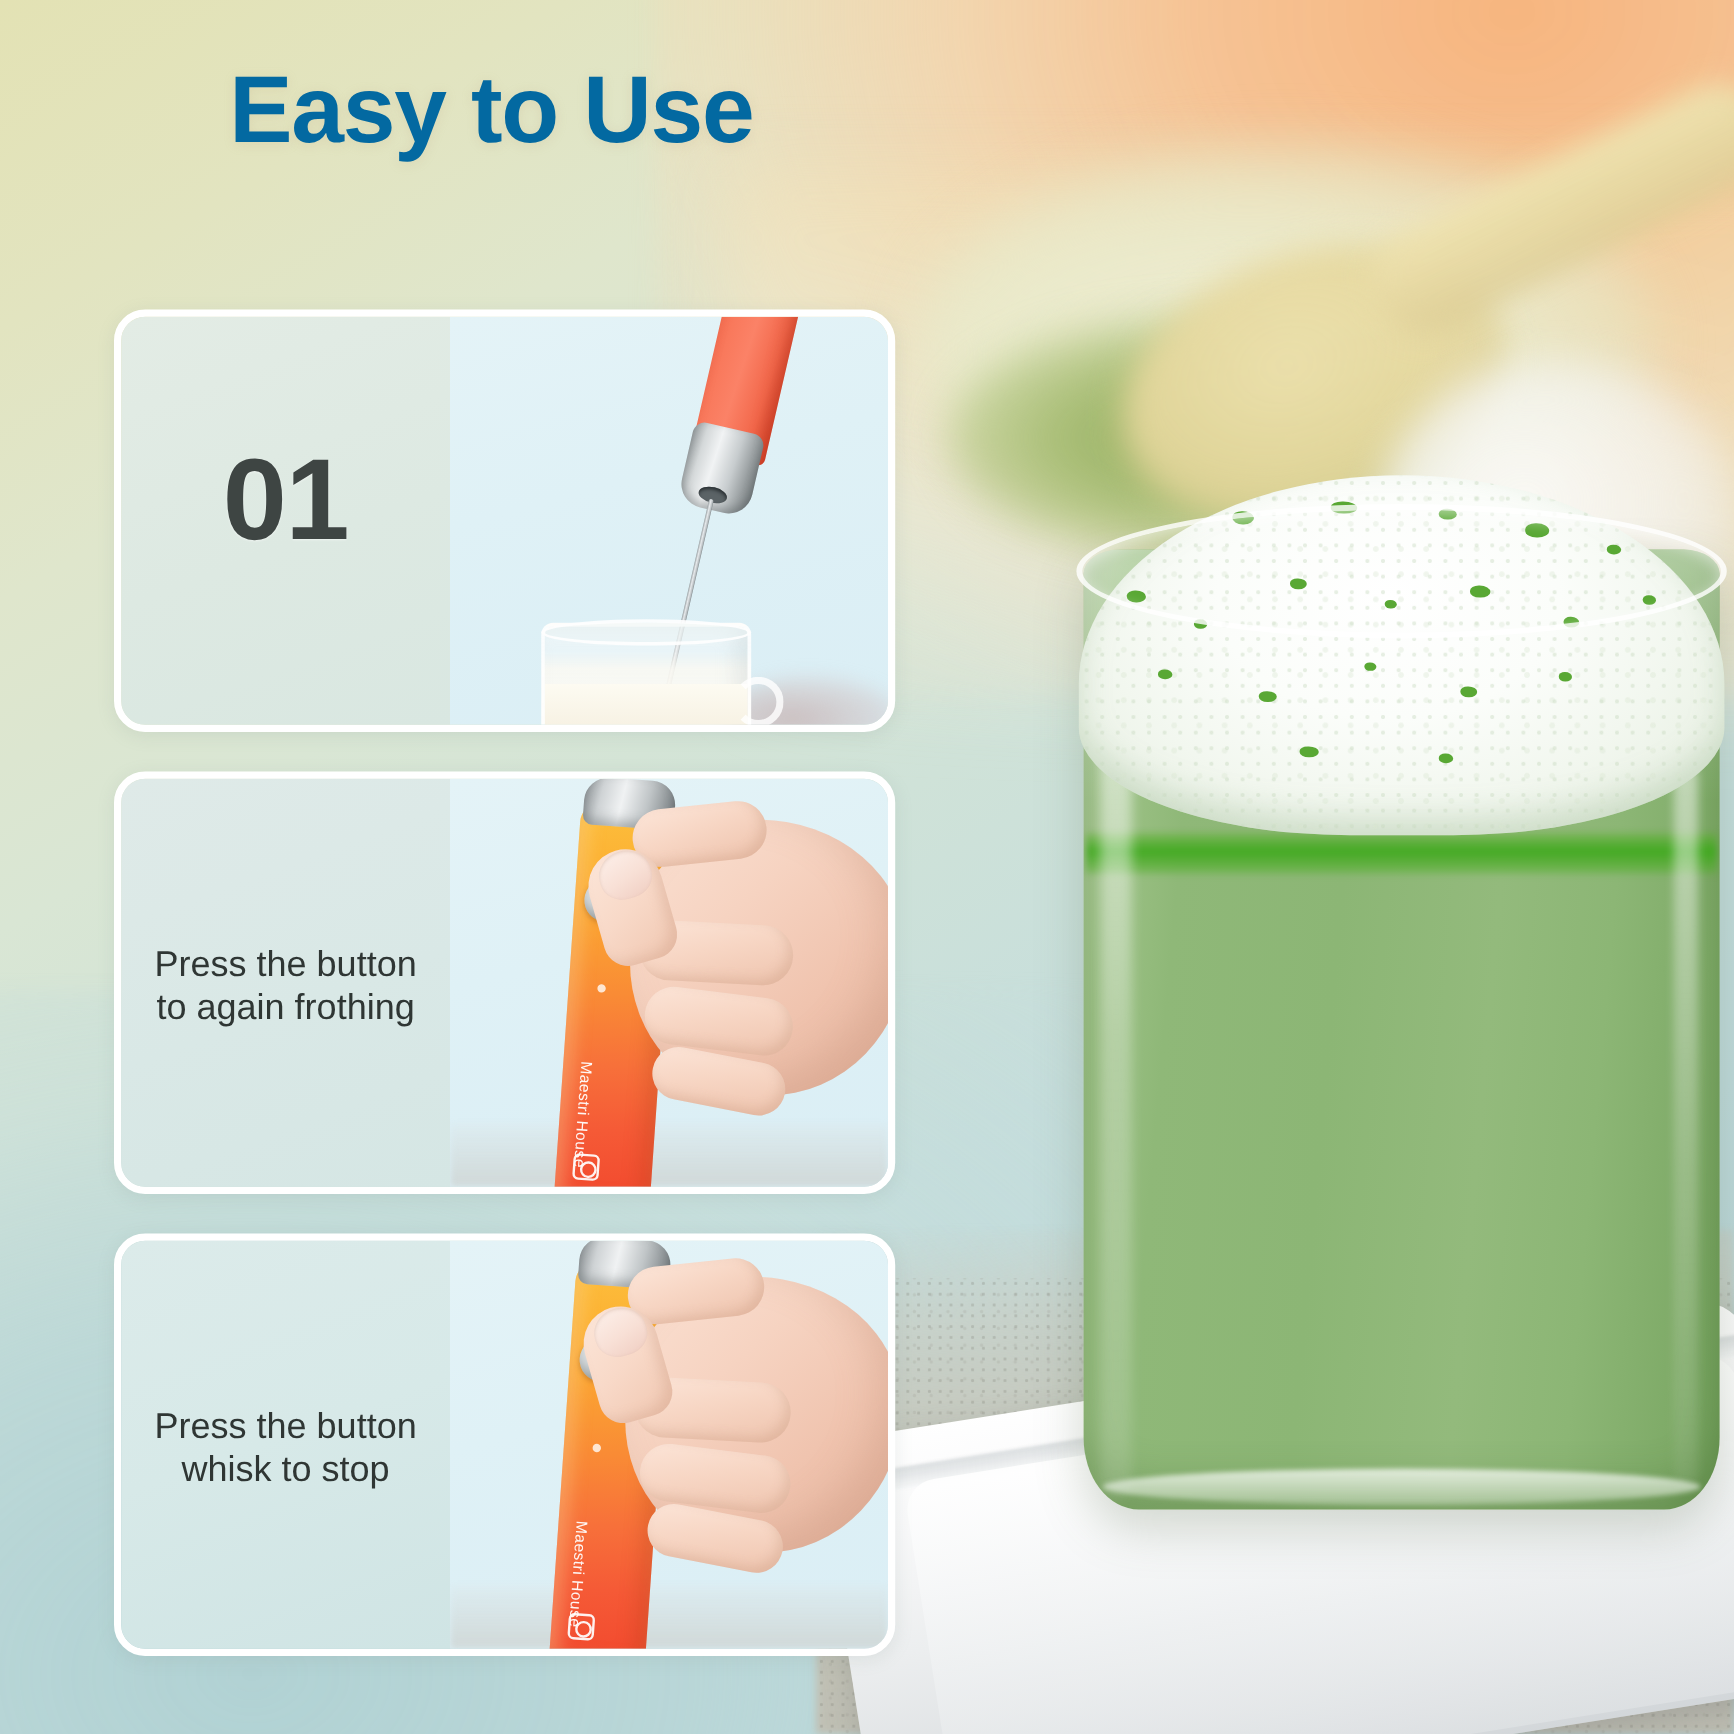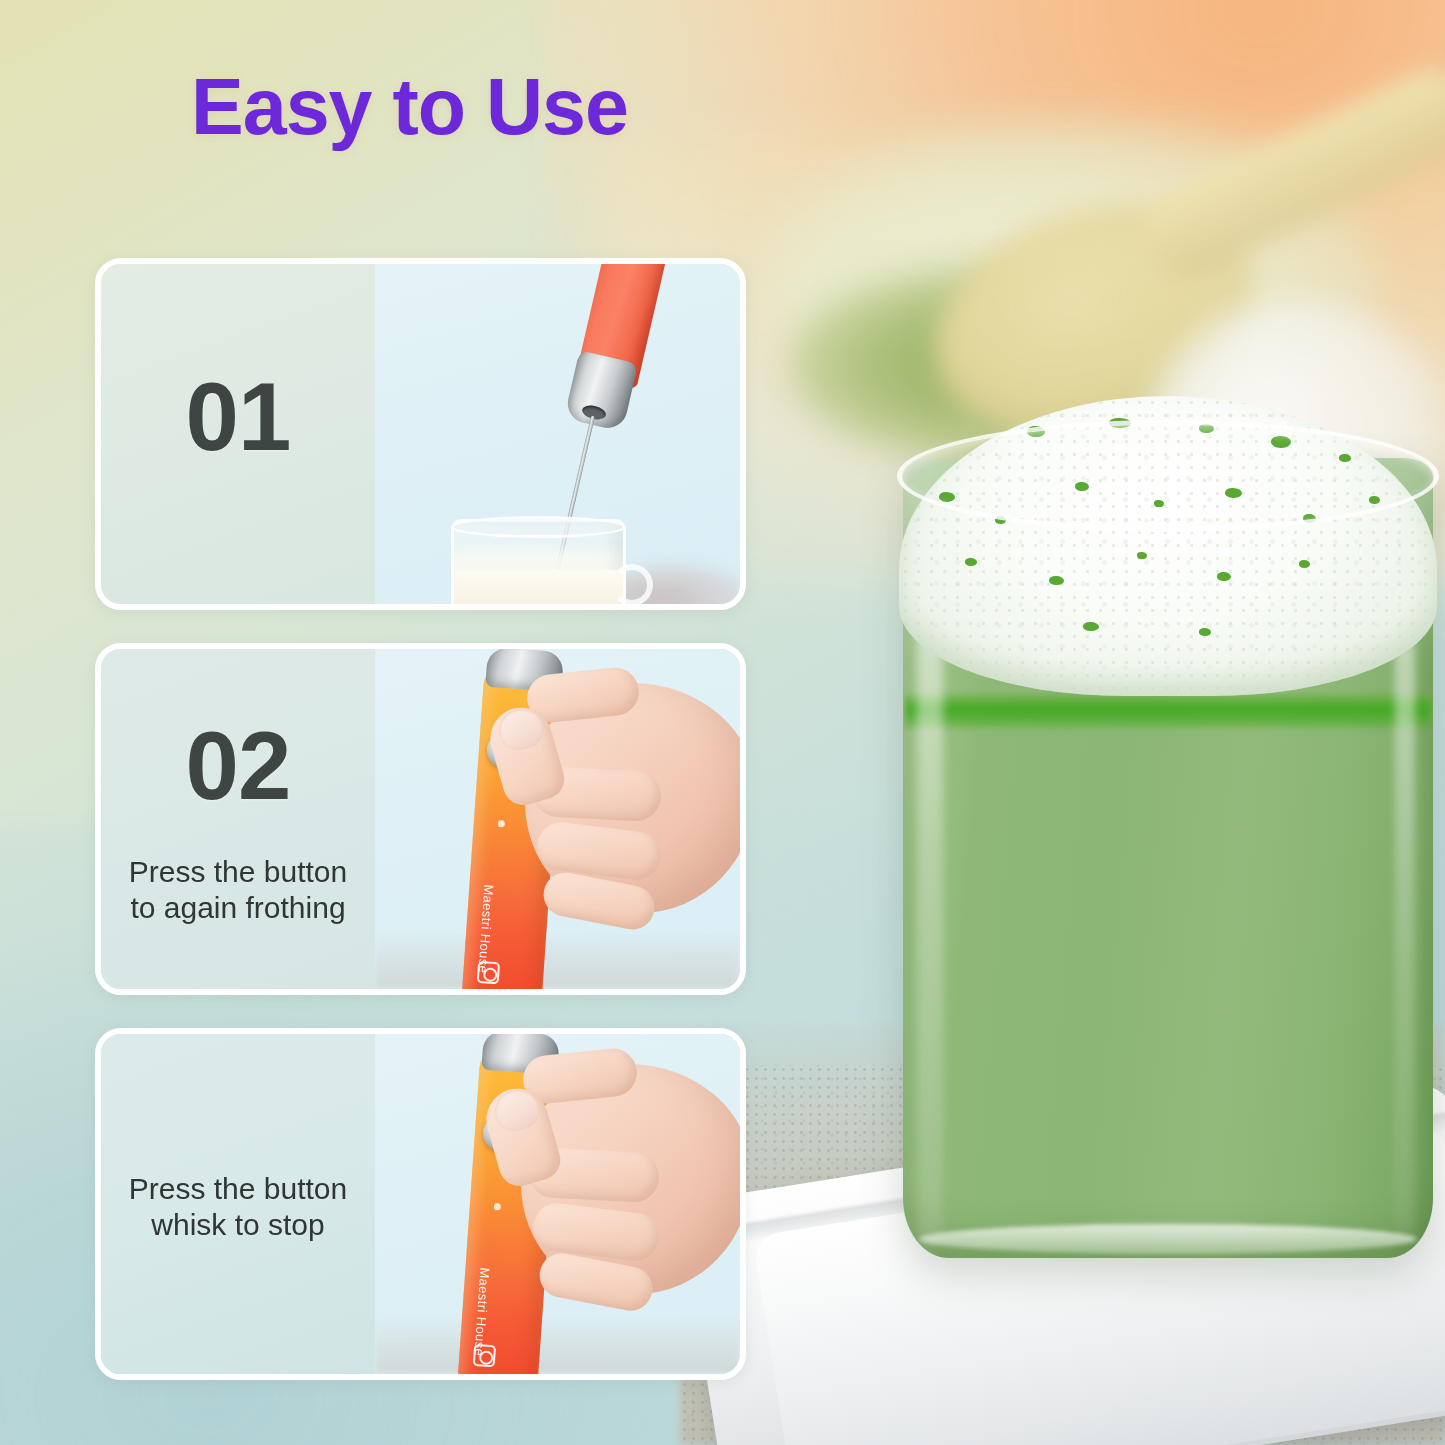--- a/index.html
+++ b/index.html
@@ -223,22 +223,22 @@
     position:absolute; left:-6px; top:22px;
     width:542px; height:112px;
     border-radius:50%;
     border:5px solid rgba(255,255,255,.82);
     background:transparent;
     box-shadow:inset 0 4px 12px rgba(255,255,255,.55);
   }
 
   
   .title {
-    position:absolute; left:191px; top:66px;
-    font-size:79px; font-weight:bold; color:#6d28d9;
+    position:absolute; left:191px; top:50px;
+    font-size:79px; font-weight:bold; color:#0369a1;
     letter-spacing:-1px; line-height:1.05;
     text-shadow:0 2px 10px rgba(190,170,130,.22);
   }
 
   
   .card {
     position:absolute; left:95px; width:651px; height:352px;
     border:6px solid #ffffff;
     border-radius:26px;
     overflow:hidden;
@@ -496,21 +496,20 @@
     <div class="c1-cup">
       <div class="c1-milk"></div>
     </div>
     <div class="c1-cup-rim"></div>
     <div class="c1-handle"></div>
   </div>
 </div>
 
 <div class="card" id="card-2">
   <div class="card-left">
-    <div class="step-num">02</div>
     <div class="step-text">
       <div>Press the button</div>
       <div>to again frothing</div>
     </div>
   </div>
   <div class="card-right">
     <div class="c23-table"></div>
 
     <div class="wand2" style="left:98px; top:22px; transform:rotate(4deg);">
       <div class="wand2-cap"></div>

